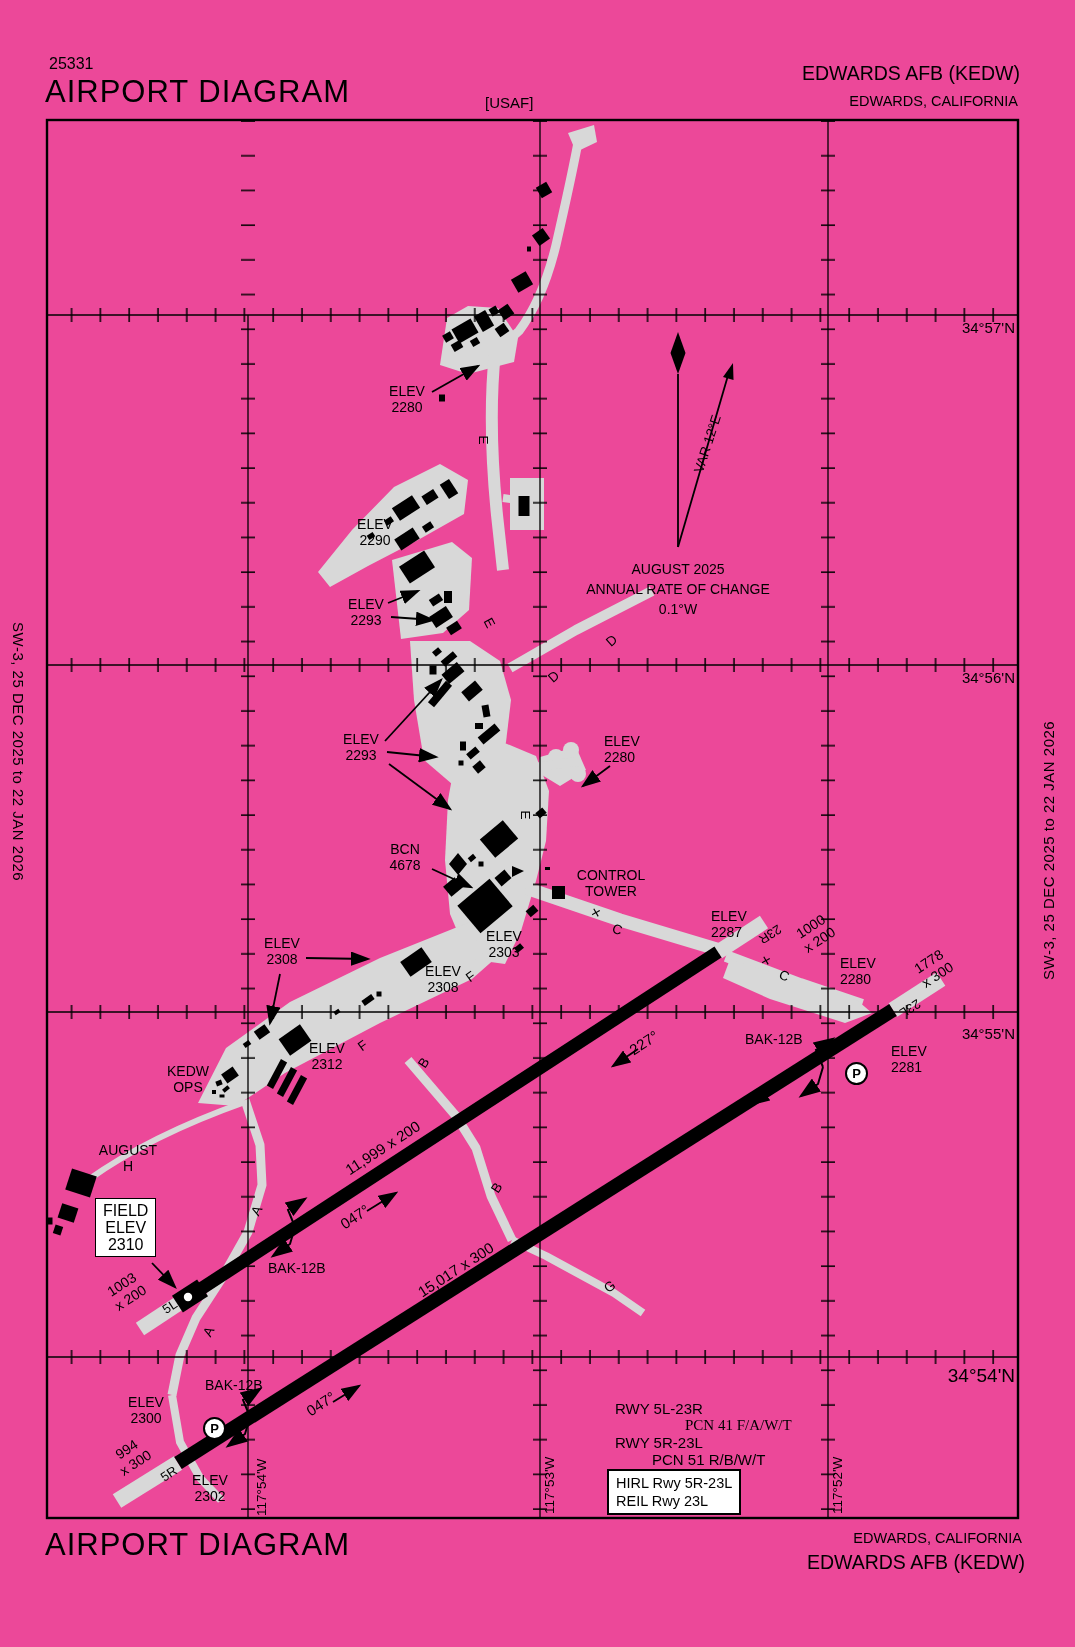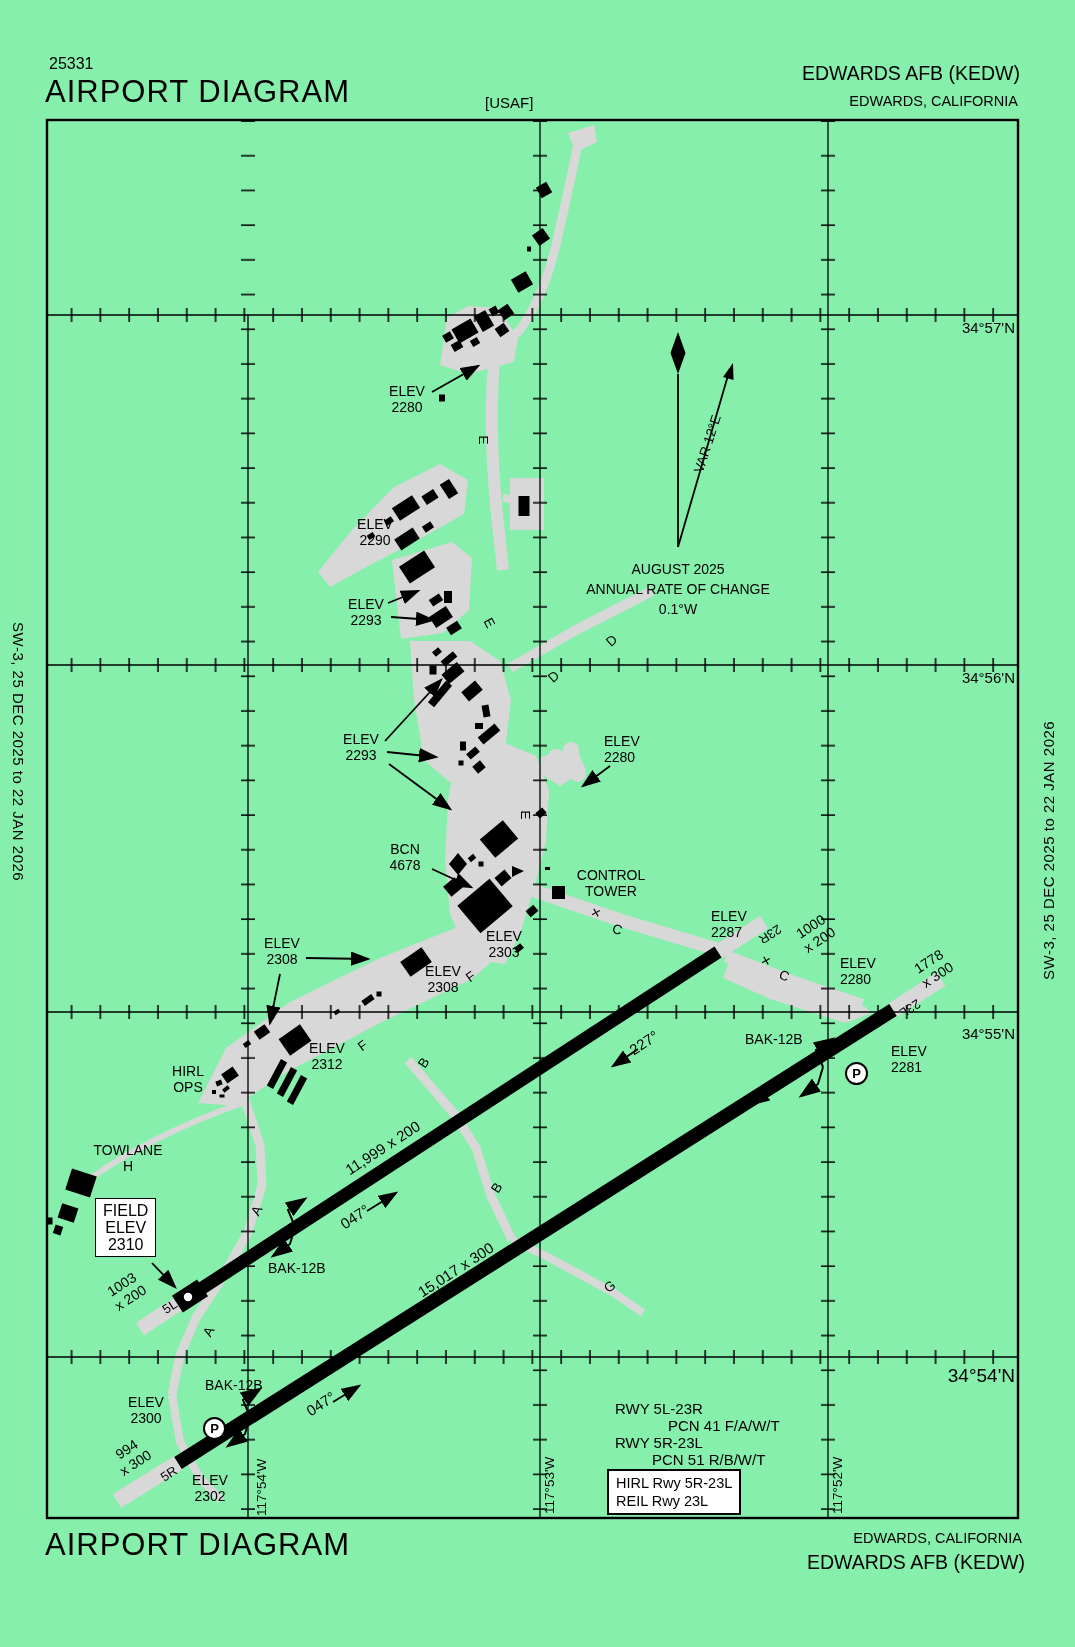--- a/index.html
+++ b/index.html
@@ -1,16 +1,16 @@
 <!DOCTYPE html>
 <html><head>
 <meta charset="utf-8">
 <style>
   html,body{margin:0;padding:0;background:#fff;}
-  .page{position:relative;width:1075px;height:1647px;background:#86efac;overflow:hidden;
+  .page{position:relative;width:1075px;height:1647px;background:#ec4899;overflow:hidden;
         font-family:"Liberation Sans",sans-serif;color:#000;}
   svg{position:absolute;left:0;top:0;}
   .lbl{position:absolute;font-size:14px;line-height:16px;text-align:center;white-space:pre-line;}
   .lbl.la{text-align:left;}
   .lbl.ra{text-align:right;}
   .twy{position:absolute;font-size:13.5px;width:16px;height:16px;text-align:center;line-height:16px;}
   .hdr-num{position:absolute;left:49px;top:55px;font-size:16px;}
   .hdr-title{position:absolute;left:45px;top:74px;font-size:31px;letter-spacing:1px;}
   .hdr-usaf{position:absolute;left:485px;top:94px;font-size:15px;}
   .hdr-name{position:absolute;left:620px;top:62px;width:400px;text-align:right;font-size:19.5px;}
@@ -266,23 +266,23 @@
   <div class="lbl" style="left:421px;top:963px;width:44px;">ELEV
 2308</div>
   <div class="lbl la" style="left:711px;top:908px;width:44px;">ELEV
 2287</div>
   <div class="lbl la" style="left:840px;top:955px;width:44px;">ELEV
 2280</div>
   <div class="lbl la" style="left:891px;top:1043px;width:44px;">ELEV
 2281</div>
   <div class="lbl" style="left:304px;top:1040px;width:46px;">ELEV
 2312</div>
-  <div class="lbl" style="left:164px;top:1063px;width:48px;">HIRL
+  <div class="lbl" style="left:164px;top:1063px;width:48px;">KEDW
 OPS</div>
-  <div class="lbl" style="left:84px;top:1142px;width:88px;">TOWLANE
+  <div class="lbl" style="left:84px;top:1142px;width:88px;">AUGUST
 H</div>
   <div class="fieldbox">FIELD
 ELEV
 2310</div>
   <div class="lbl" style="left:122px;top:1394px;width:48px;">ELEV
 2300</div>
   <div class="lbl" style="left:186px;top:1472px;width:48px;">ELEV
 2302</div>
 
   <div class="lbl la" style="left:268px;top:1260px;width:70px;">BAK-12B</div>
@@ -323,21 +323,21 @@
   <div class="twy" style="left:604px;top:633px;transform:rotate(-42deg);">D</div>
   <div class="twy" style="left:546px;top:669px;transform:rotate(-42deg);">D</div>
   <div class="twy" style="left:475px;top:432px;transform:rotate(90deg);">E</div>
   <div class="twy" style="left:481px;top:615px;transform:rotate(62deg);">E</div>
   <div class="twy" style="left:517px;top:807px;transform:rotate(90deg);">E</div>
   <div class="twy" style="left:463px;top:969px;transform:rotate(-36deg);">F</div>
   <div class="twy" style="left:355px;top:1038px;transform:rotate(-36deg);">F</div>
   <div class="twy" style="left:602px;top:1279px;transform:rotate(-35deg);">G</div>
 
   <div class="rwyinfo" style="left:615px;top:1400px;">RWY 5L-23R</div>
-  <div class="rwyinfo" style="left:668px;top:1417px;">PCN 41 F/A/W/T</div>
+  <div class="rwyinfo" style="left:685px;top:1417px;font-family:Liberation Serif, serif;">PCN 41 F/A/W/T</div>
   <div class="rwyinfo" style="left:615px;top:1434px;">RWY 5R-23L</div>
   <div class="rwyinfo" style="left:652px;top:1451px;">PCN 51 R/B/W/T</div>
   <div class="lightbox">HIRL Rwy 5R-23L
 REIL Rwy 23L</div>
 
   <div class="ftr-title">AIRPORT DIAGRAM</div>
   <div class="ftr-city">EDWARDS, CALIFORNIA</div>
   <div class="ftr-name">EDWARDS AFB  (KEDW)</div>
 
 </div>

